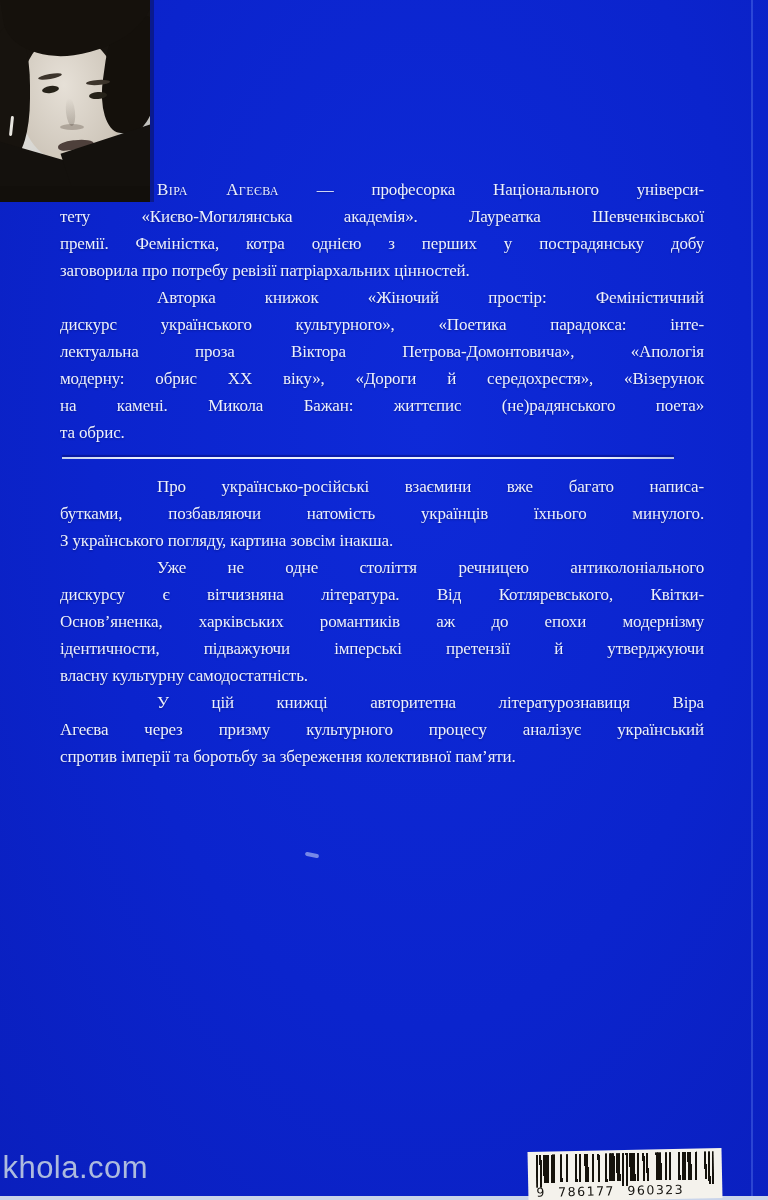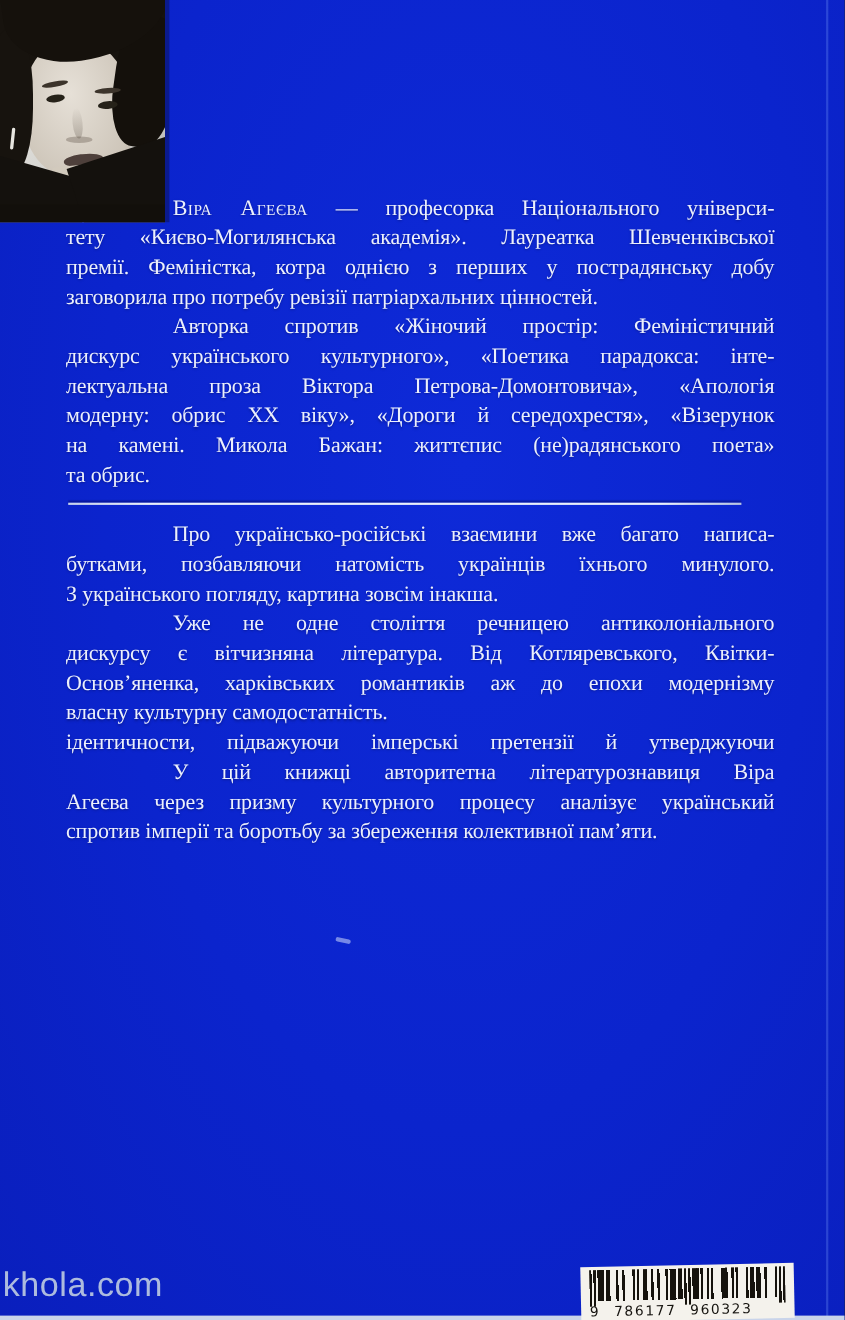--- a/index.html
+++ b/index.html
@@ -30,21 +30,21 @@
   .ph-lips{left:58px;top:140px;width:36px;height:11px;background:#4e403b;
            border-radius:46% 54% 50% 50%;transform:rotate(-7deg);}
   .ph-chin{left:56px;top:156px;width:34px;height:8px;background:rgba(70,58,44,.18);border-radius:50%;transform:rotate(-6deg);}
   .ph-neck{left:50px;top:150px;width:46px;height:46px;background:#d2cabd;transform:rotate(-6deg);}
   .ph-jacket-l{left:-16px;top:152px;width:92px;height:78px;background:#14110d;transform:rotate(16deg);}
   .ph-jacket-r{left:72px;top:136px;width:100px;height:90px;background:#14110d;transform:rotate(-18deg);}
   .ph-jacket-b{left:0;top:186px;width:160px;height:20px;background:#120f0b;}
   .ph-earring{left:10px;top:116px;width:3px;height:20px;background:#e8e6e0;border-radius:2px;transform:rotate(6deg);}
   
   .textblock{position:absolute;left:60px;top:176px;width:644px;
-             font-size:20px;line-height:27px;color:#ecf0fc;letter-spacing:-0.15px;
+             font-size:17px;line-height:27px;color:#ecf0fc;letter-spacing:-0.15px;
              text-shadow:0 1px 2px rgba(0,0,50,.35);}
   .pline{text-align:justify;text-align-last:justify;}
   .pline.last{text-align-last:left;}
   .pline.indent{text-indent:97px;}
   .name-sc{font-variant:small-caps;letter-spacing:.4px;}
   .sep{height:2px;width:612px;margin:11px 0 14px 2px;
        background:linear-gradient(90deg,#c4d0ec,#e9effc 12%,#e9effc 88%,#b6c3e2);
        box-shadow:0 -2px 1px rgba(0,0,70,.35);}
   
   .speck{position:absolute;left:305px;top:853px;width:14px;height:4px;border-radius:2px;
@@ -91,39 +91,39 @@
   <div class="textblock">
     <div class="para">
       <div class="pline indent"><span class="name-sc">Віра Агеєва</span><span> — професорка Національного універси-</span></div>
       <div>
           <div class="pline">тету «Києво-Могилянська академія». Лауреатка Шевченківської</div>
           <div class="pline">премії. Феміністка, котра однією з перших у пострадянську добу</div>
           <div class="pline last">заговорила про потребу ревізії патріархальних цінностей.</div>
         </div>
     </div>
     <div class="para">
-        <div class="pline indent">Авторка спротив «Жіночий простір: Феміністичний</div>
+        <div class="pline indent">Авторка книжок «Жіночий простір: Феміністичний</div>
         <div class="pline">дискурс українського культурного», «Поетика парадокса: інте-</div>
         <div class="pline">лектуальна проза Віктора Петрова-Домонтовича», «Апологія</div>
         <div class="pline">модерну: обрис XX віку», «Дороги й середохрестя», «Візерунок</div>
         <div class="pline">на камені. Микола Бажан: життєпис (не)радянського поета»</div>
         <div class="pline last">та обрис.</div>
       </div>
     <div class="sep"></div>
     <div class="para">
         <div class="pline indent">Про українсько-російські взаємини вже багато написа-</div>
         <div class="pline">бутками, позбавляючи натомість українців їхнього минулого.</div>
         <div class="pline last">З українського погляду, картина зовсім інакша.</div>
       </div>
     <div class="para">
         <div class="pline indent">Уже не одне століття речницею антиколоніального</div>
         <div class="pline">дискурсу є вітчизняна література. Від Котляревського, Квітки-</div>
         <div class="pline">Основ’яненка, харківських романтиків аж до епохи модернізму</div>
+        <div class="pline">ідентичности, підважуючи імперські претензії й утверджуючи</div>
         <div class="pline last">власну культурну самодостатність.</div>
-        <div class="pline">ідентичности, підважуючи імперські претензії й утверджуючи</div>
       </div>
     <div class="para">
         <div class="pline indent">У цій книжці авторитетна літературознавиця Віра</div>
         <div class="pline">Агеєва через призму культурного процесу аналізує український</div>
         <div class="pline last">спротив імперії та боротьбу за збереження колективної пам’яти.</div>
       </div>
   </div>
 
   <div class="speck"></div>
   <div class="crease"></div>

